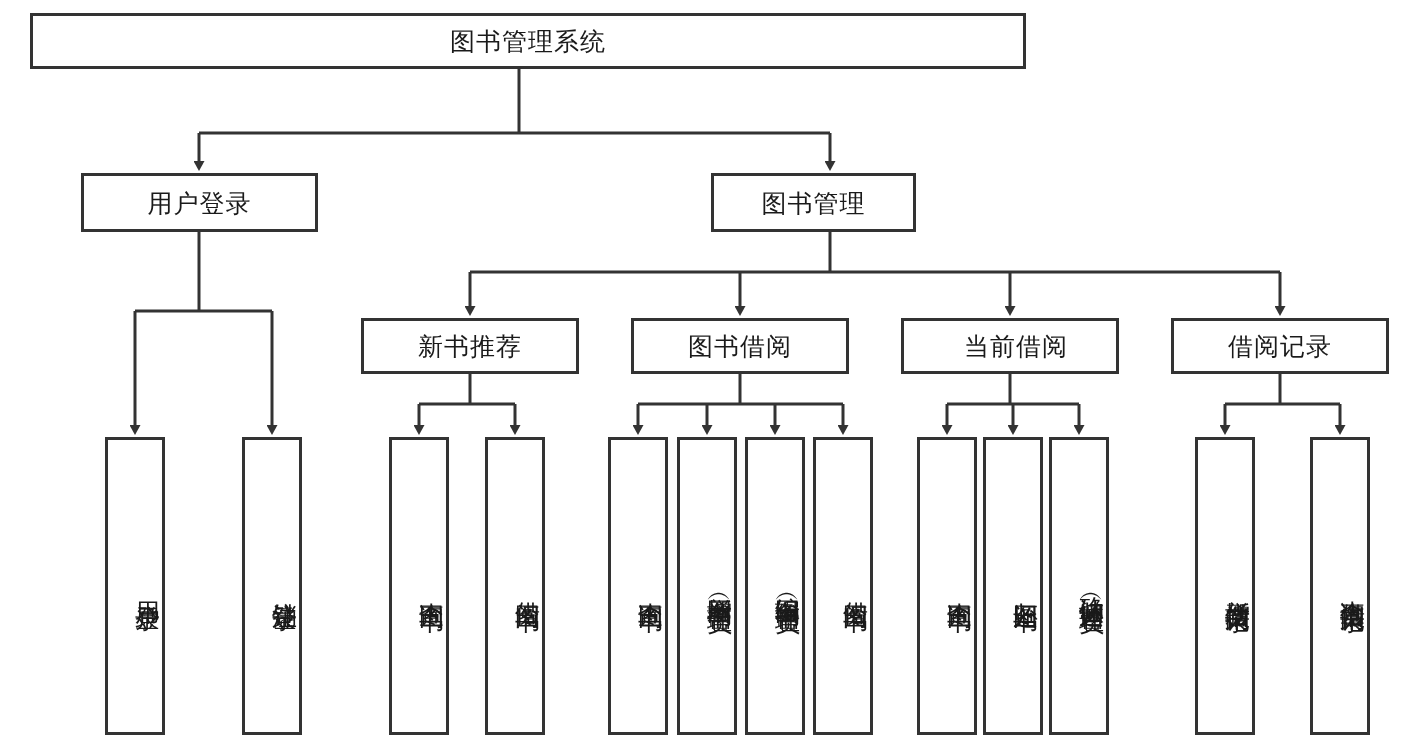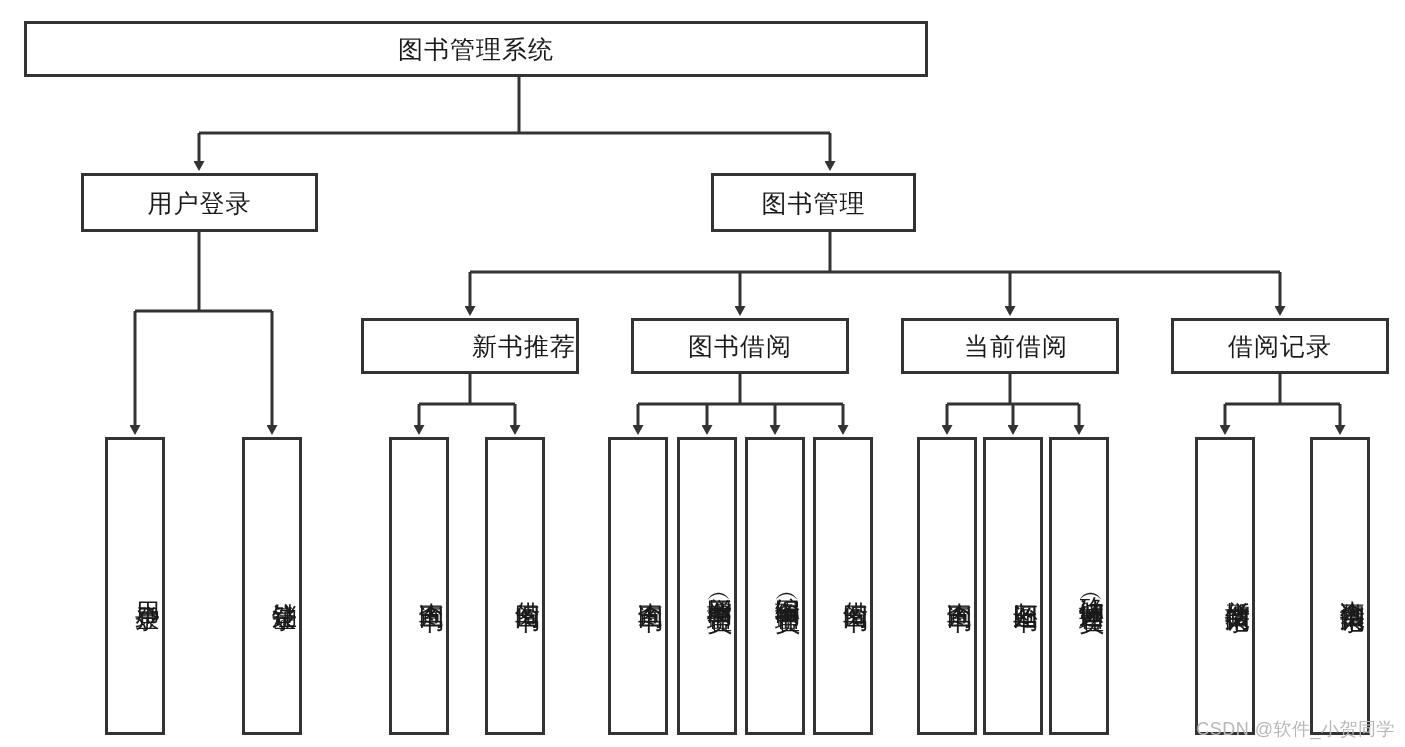--- a/index.html
+++ b/index.html
@@ -114,32 +114,32 @@
       <path d="M1013,404 L1013,426" marker-end="url(#arrow)"></path>
       <path d="M1079,404 L1079,426" marker-end="url(#arrow)"></path>
 
       <path d="M1280,374 L1280,404"></path>
       <path d="M1225,404 L1340,404"></path>
       <path d="M1225,404 L1225,426" marker-end="url(#arrow)"></path>
       <path d="M1340,404 L1340,426" marker-end="url(#arrow)"></path>
     </g>
   </svg>
 
-  <div class="node horiz" style="left:24px; top:13px; width:904px; height:56px;margin-top:8px;">
+  <div class="node horiz" style="left:30px; top:13px; width:996px; height:56px;">
     <span>图书管理系统</span>
   </div>
 
   <div class="node horiz" style="left:81px; top:173px; width:237px; height:59px;">
     <span>用户登录</span>
   </div>
   <div class="node horiz" style="left:711px; top:173px; width:205px; height:59px;">
     <span>图书管理</span>
   </div>
 
-  <div class="node horiz" style="left:361px; top:318px; width:218px; height:56px;justify-content:flex-end;">
+  <div class="node horiz" style="left:361px; top:318px; width:218px; height:56px;">
     <span>新书推荐</span>
   </div>
   <div class="node horiz" style="left:631px; top:318px; width:218px; height:56px;">
     <span>图书借阅</span>
   </div>
   <div class="node horiz" style="left:901px; top:318px; width:218px; height:56px;padding-left:12px;">
     <span>当前借阅</span>
   </div>
   <div class="node horiz" style="left:1171px; top:318px; width:218px; height:56px;">
     <span>借阅记录</span>
@@ -182,15 +182,14 @@
     <span class="vlabel">确认归还（管理员）</span>
   </div>
 
   <div class="node vert" style="left:1195px; top:437px; width:60px; height:298px;">
     <span class="vlabel">新增借阅记录</span>
   </div>
   <div class="node vert" style="left:1310px; top:437px; width:60px; height:298px;">
     <span class="vlabel">查询借阅记录</span>
   </div>
 
-  <div class="watermark">CSDN @软件_小贺同学</div>
 
 </div>
 
 </body></html>

